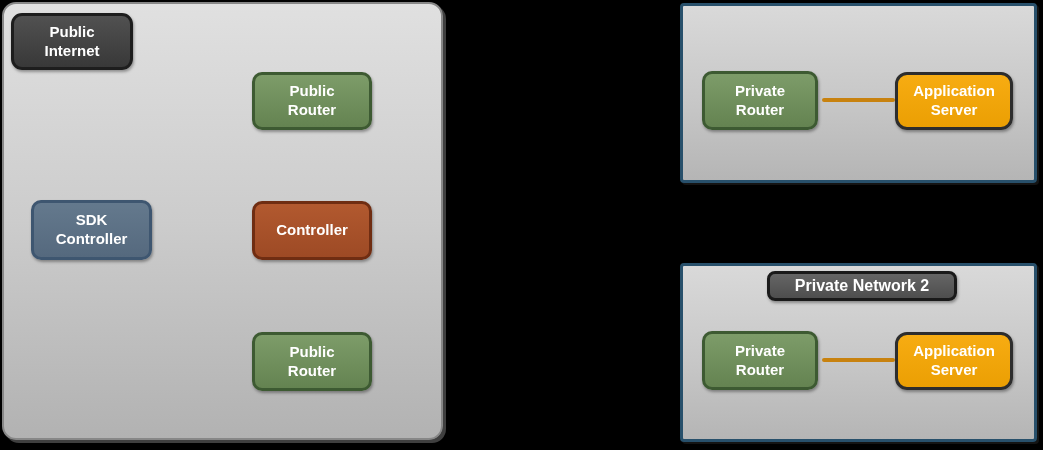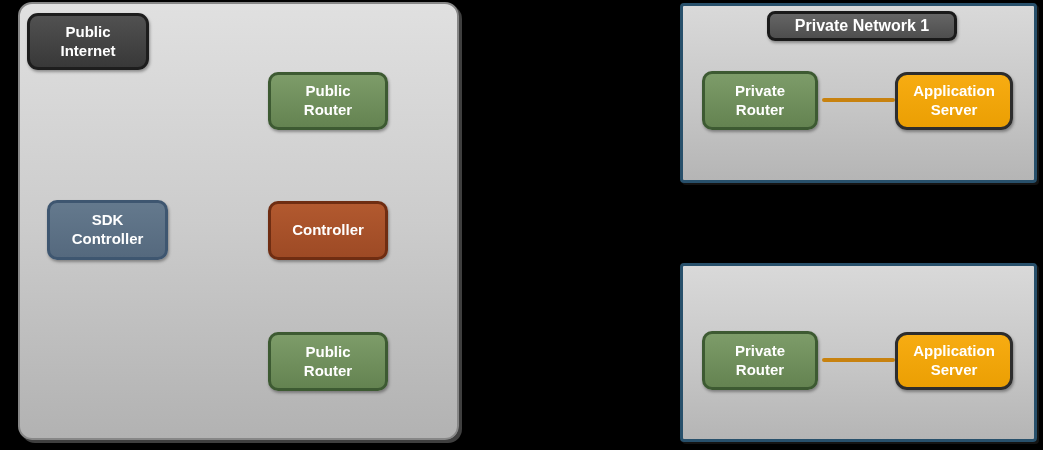--- a/index.html
+++ b/index.html
@@ -11,21 +11,21 @@
     width: 1043px; height: 450px;
     background: #000000;
     overflow: hidden;
     font-family: "Liberation Sans", sans-serif;
   }
   .zone {
     position: absolute;
     box-sizing: border-box;
   }
   .zone-public {
-    left: 18px; top: 2px;
+    left: 2px; top: 2px;
     width: 441px; height: 438px;
     border: 2px solid #878787;
     border-radius: 14px;
     background: linear-gradient(180deg, #e0e0e0 0%, #cccccc 50%, #b2b2b2 100%);
     box-shadow: 3px 3px 0 #3f3f3f;
   }
   .zone-private {
     left: 680px;
     width: 357px; height: 180px;
     border: 3px solid #28506b;
@@ -122,35 +122,35 @@
     <div class="node node-rust" id="n-controller">
       <span class="lbl">Controller</span>
     </div>
     <div class="node node-green" id="n-public-router-bottom">
       <span class="lbl">Public
 Router</span>
     </div>
   </div>
 
   <div class="zone zone-private" id="pn1">
-    <div class="node zone-title pn-title">
-      <span class="lbl">Private Network 1</span>
-    </div>
     <div class="node node-green pn-router">
       <span class="lbl">Private
 Router</span>
     </div>
     <div class="connector pn-link"></div>
     <div class="node node-orange pn-server">
       <span class="lbl">Application
 Server</span>
     </div>
   </div>
 
   <div class="zone zone-private" id="pn2">
+    <div class="node zone-title pn-title">
+      <span class="lbl">Private Network 2</span>
+    </div>
     <div class="node node-green pn-router">
       <span class="lbl">Private
 Router</span>
     </div>
     <div class="connector pn-link"></div>
     <div class="node node-orange pn-server">
       <span class="lbl">Application
 Server</span>
     </div>
   </div>

